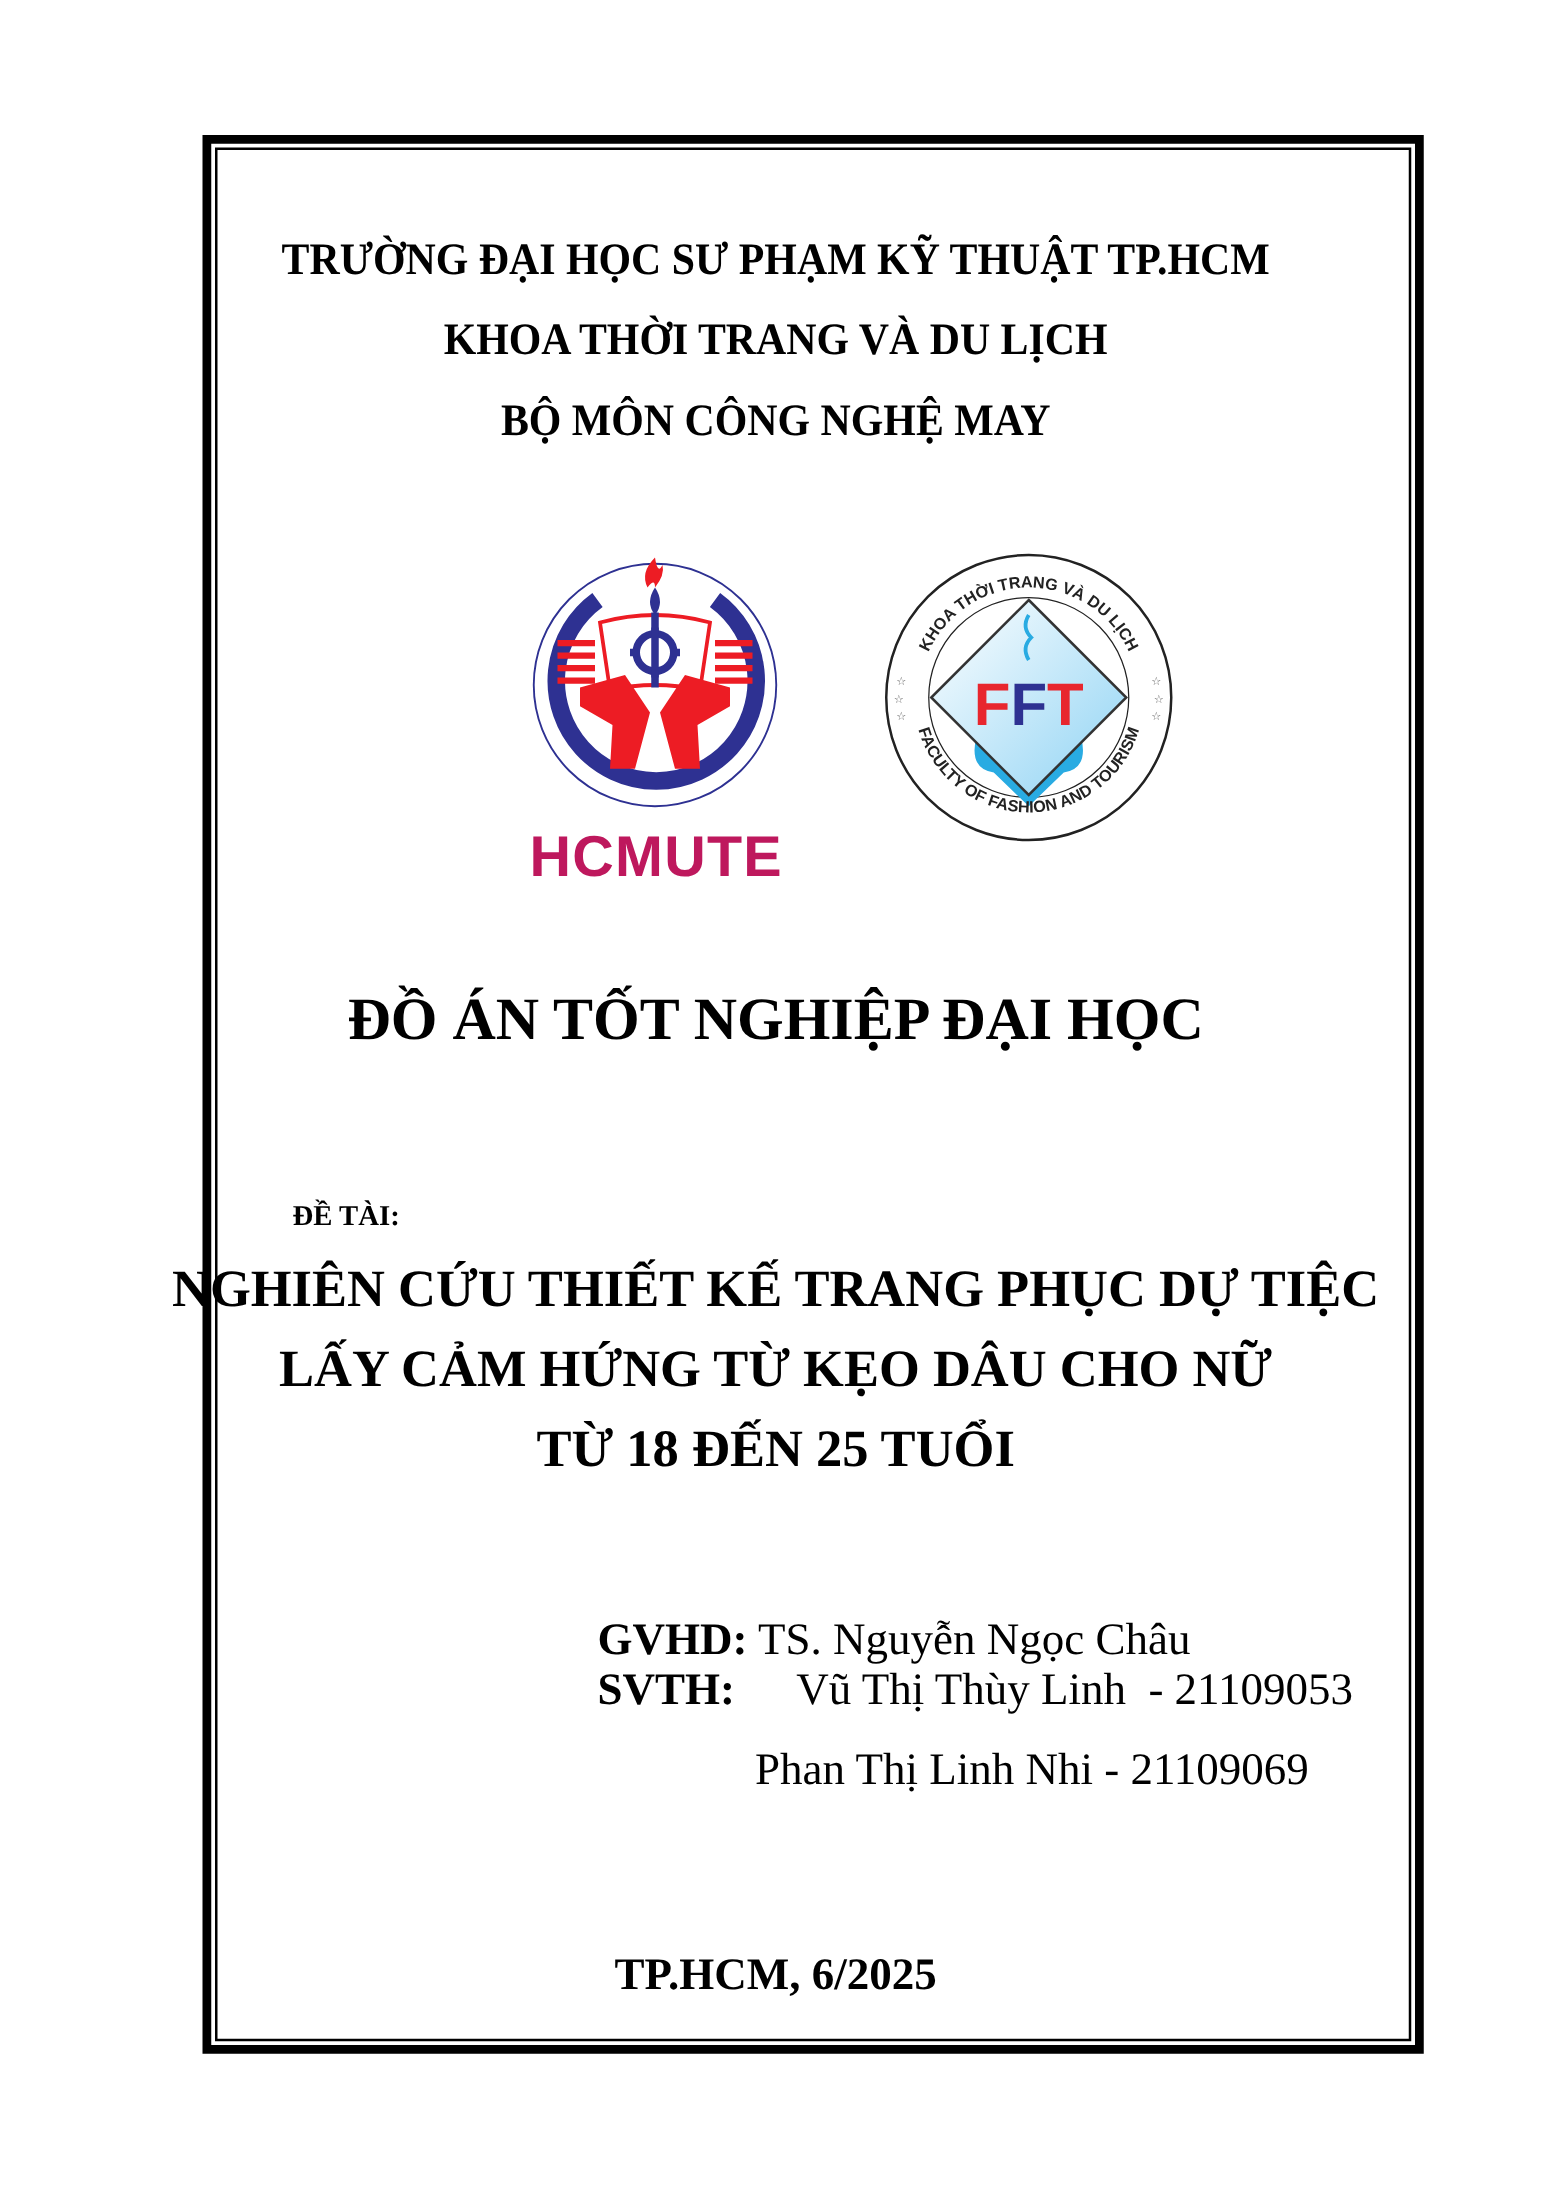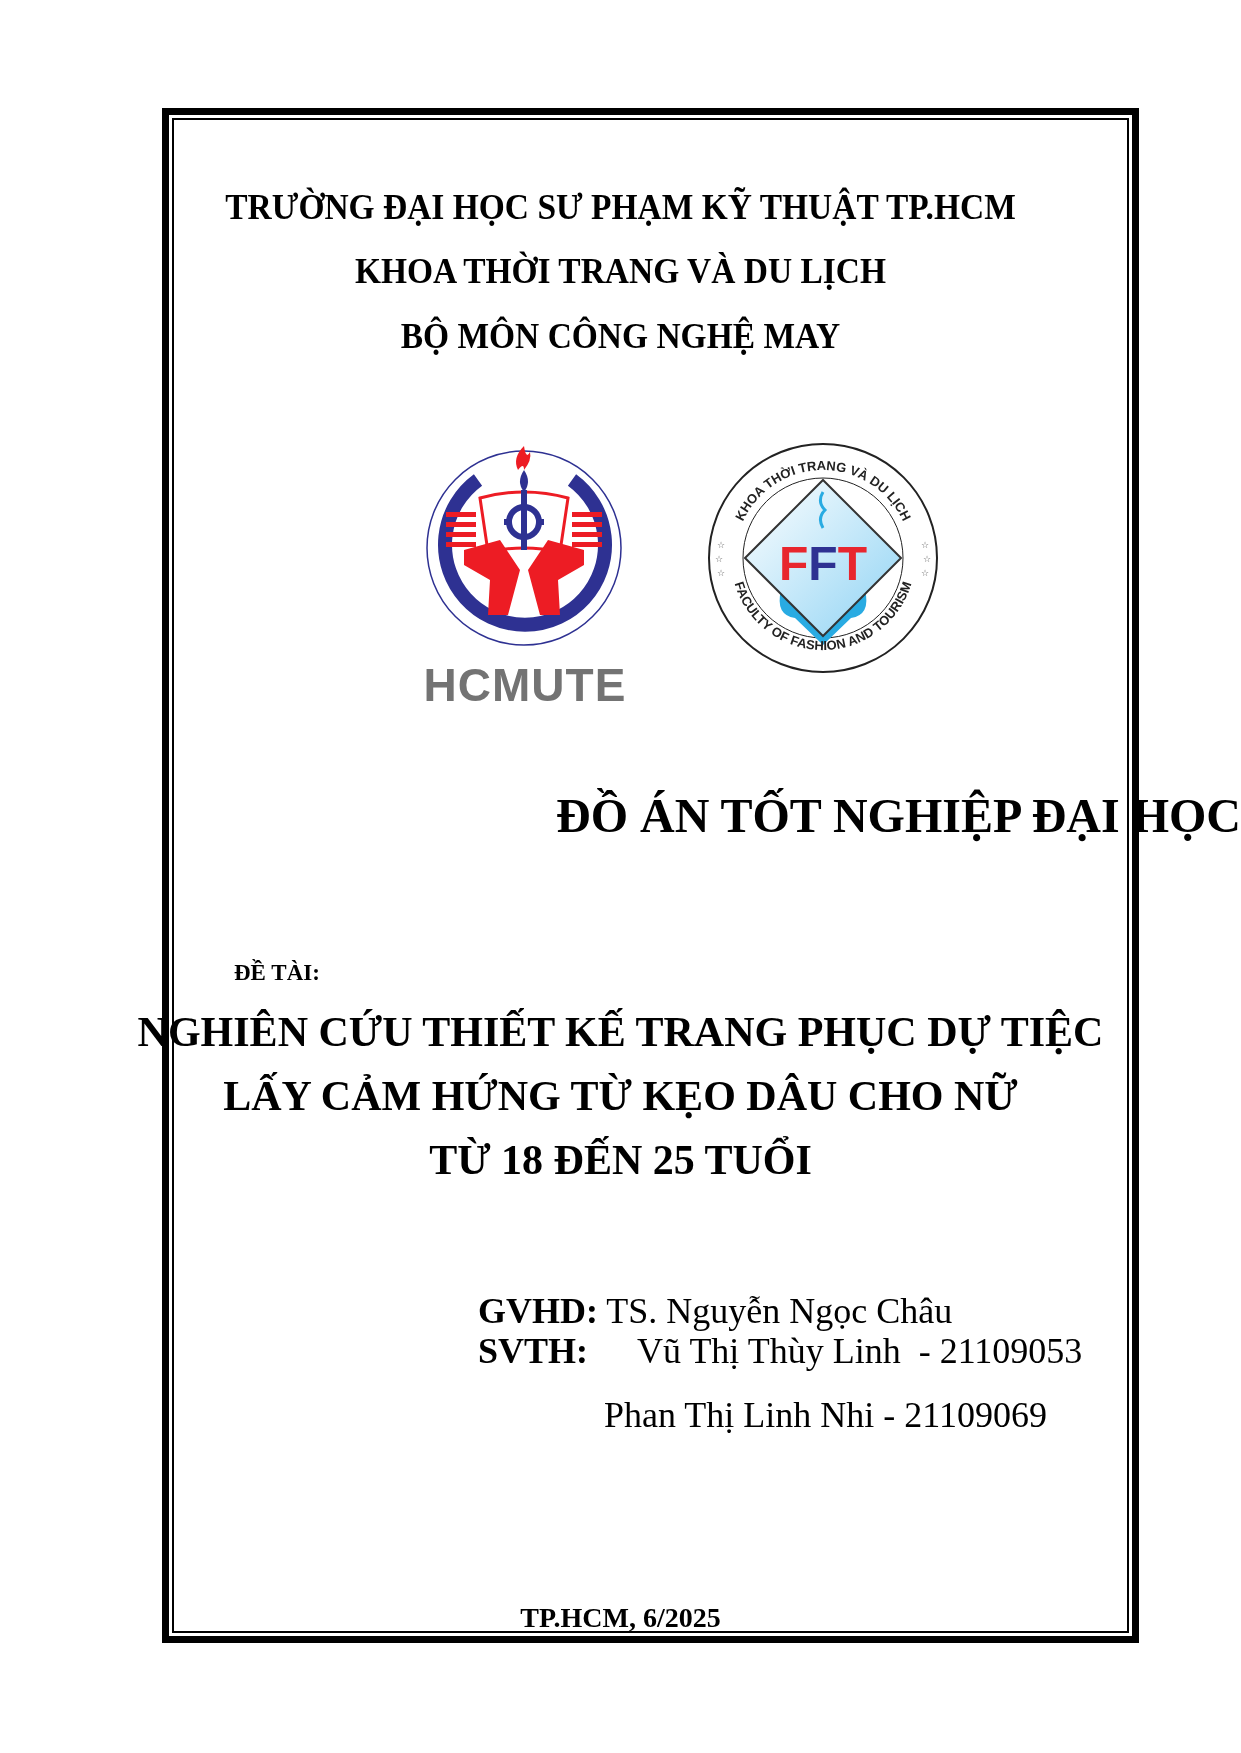--- a/index.html
+++ b/index.html
@@ -1,21 +1,21 @@
 <!DOCTYPE html>
 <html><head>
 <meta charset="utf-8">
 <style>
   html, body { margin:0; padding:0; background:#ffffff; }
   body { width:1241px; height:1753px; position:relative; overflow:hidden; font-family:"Liberation Serif", "DejaVu Serif", serif; color:#000; }
   .frame-outer { position:absolute; left:162px; top:108px; width:977px; height:1535px; box-sizing:border-box; border:7px solid #000; }
   .frame-inner { position:absolute; left:172px; top:118px; width:957px; height:1515px; box-sizing:border-box; border:2px solid #000; }
   .line { position:absolute; left:0; width:1241px; text-align:center; font-weight:bold; white-space:nowrap; }
   .hdr { font-size:36px; transform:scaleX(0.93); }
-  .title { font-size:48px;text-align:right; }
+  .title { font-size:48px; }
   .topic { font-size:42px; }
   .label-de { position:absolute; left:194px; top:960px; font-size:23px; font-weight:bold;margin-left:40px; }
   .info { position:absolute; font-size:36px; white-space:nowrap; }
   .info b { font-weight:bold; }
   .logo { position:absolute; }
 </style>
 </head>
 <body>
 
 <div class="frame-outer"></div>
@@ -49,21 +49,21 @@
     <g fill="#2e3192">
         <rect x="101" y="62" width="6" height="6"></rect>
         <rect x="101" y="96" width="6" height="6"></rect>
         <rect x="84" y="79" width="6" height="6"></rect>
         <rect x="118" y="79" width="6" height="6"></rect>
       </g>
     <rect x="101" y="50" width="6" height="60" fill="#2e3192"></rect>
     <path d="M104 30 Q96 42 104 52 Q112 42 104 30 Z" fill="#2e3192"></path>
     <path d="M104 6 Q92 18 98 30 Q104 22 104 30 Q112 20 110 12 Q106 20 104 6 Z" fill="#ed1c24"></path>
   </svg>
-  <div style="position:absolute; left:0; top:218px; width:210px; text-align:center; font-family:'Liberation Sans','DejaVu Sans',sans-serif; font-weight:bold; font-size:46px; color:#737373; letter-spacing:1px;">HCMUTE</div>
+  <div style="position:absolute; left:0; top:218px; width:210px; text-align:center; font-family:'Liberation Sans','DejaVu Sans',sans-serif; font-weight:bold; font-size:46px; color:#be185d; letter-spacing:1px;">HCMUTE</div>
 </div>
 
 <div class="logo" style="left:705px; top:440px; width:236px; height:236px;">
   <svg width="236" height="236" viewBox="0 0 236 236">
     <defs>
       <linearGradient id="dg" x1="0" y1="0" x2="1" y2="1">
         <stop offset="0" stop-color="#ffffff"></stop>
           <stop offset="1" stop-color="#8fd3f4"></stop>
       </linearGradient>
       <path id="arcTop" d="M30 118 A88 88 0 0 1 206 118"></path>
@@ -106,13 +106,13 @@
   <span>TS. Nguyễn Ngọc Châu</span>
 </div>
 <div class="info" style="left:478px; top:1330px;">
   <b>SVTH:</b>
   <span style="white-space:pre;margin-left:40px;">Vũ Thị Thùy Linh  - 21109053</span>
 </div>
 <div class="info" style="left:604px; top:1394px;">
   <span>Phan Thị Linh Nhi - 21109069</span>
 </div>
 
-<div class="line" style="top:1602px; font-size:28px;">TP.HCM, 6/2025</div>
+<div class="line" style="top:1558px; font-size:36px;">TP.HCM, 6/2025</div>
 
 </body></html>

